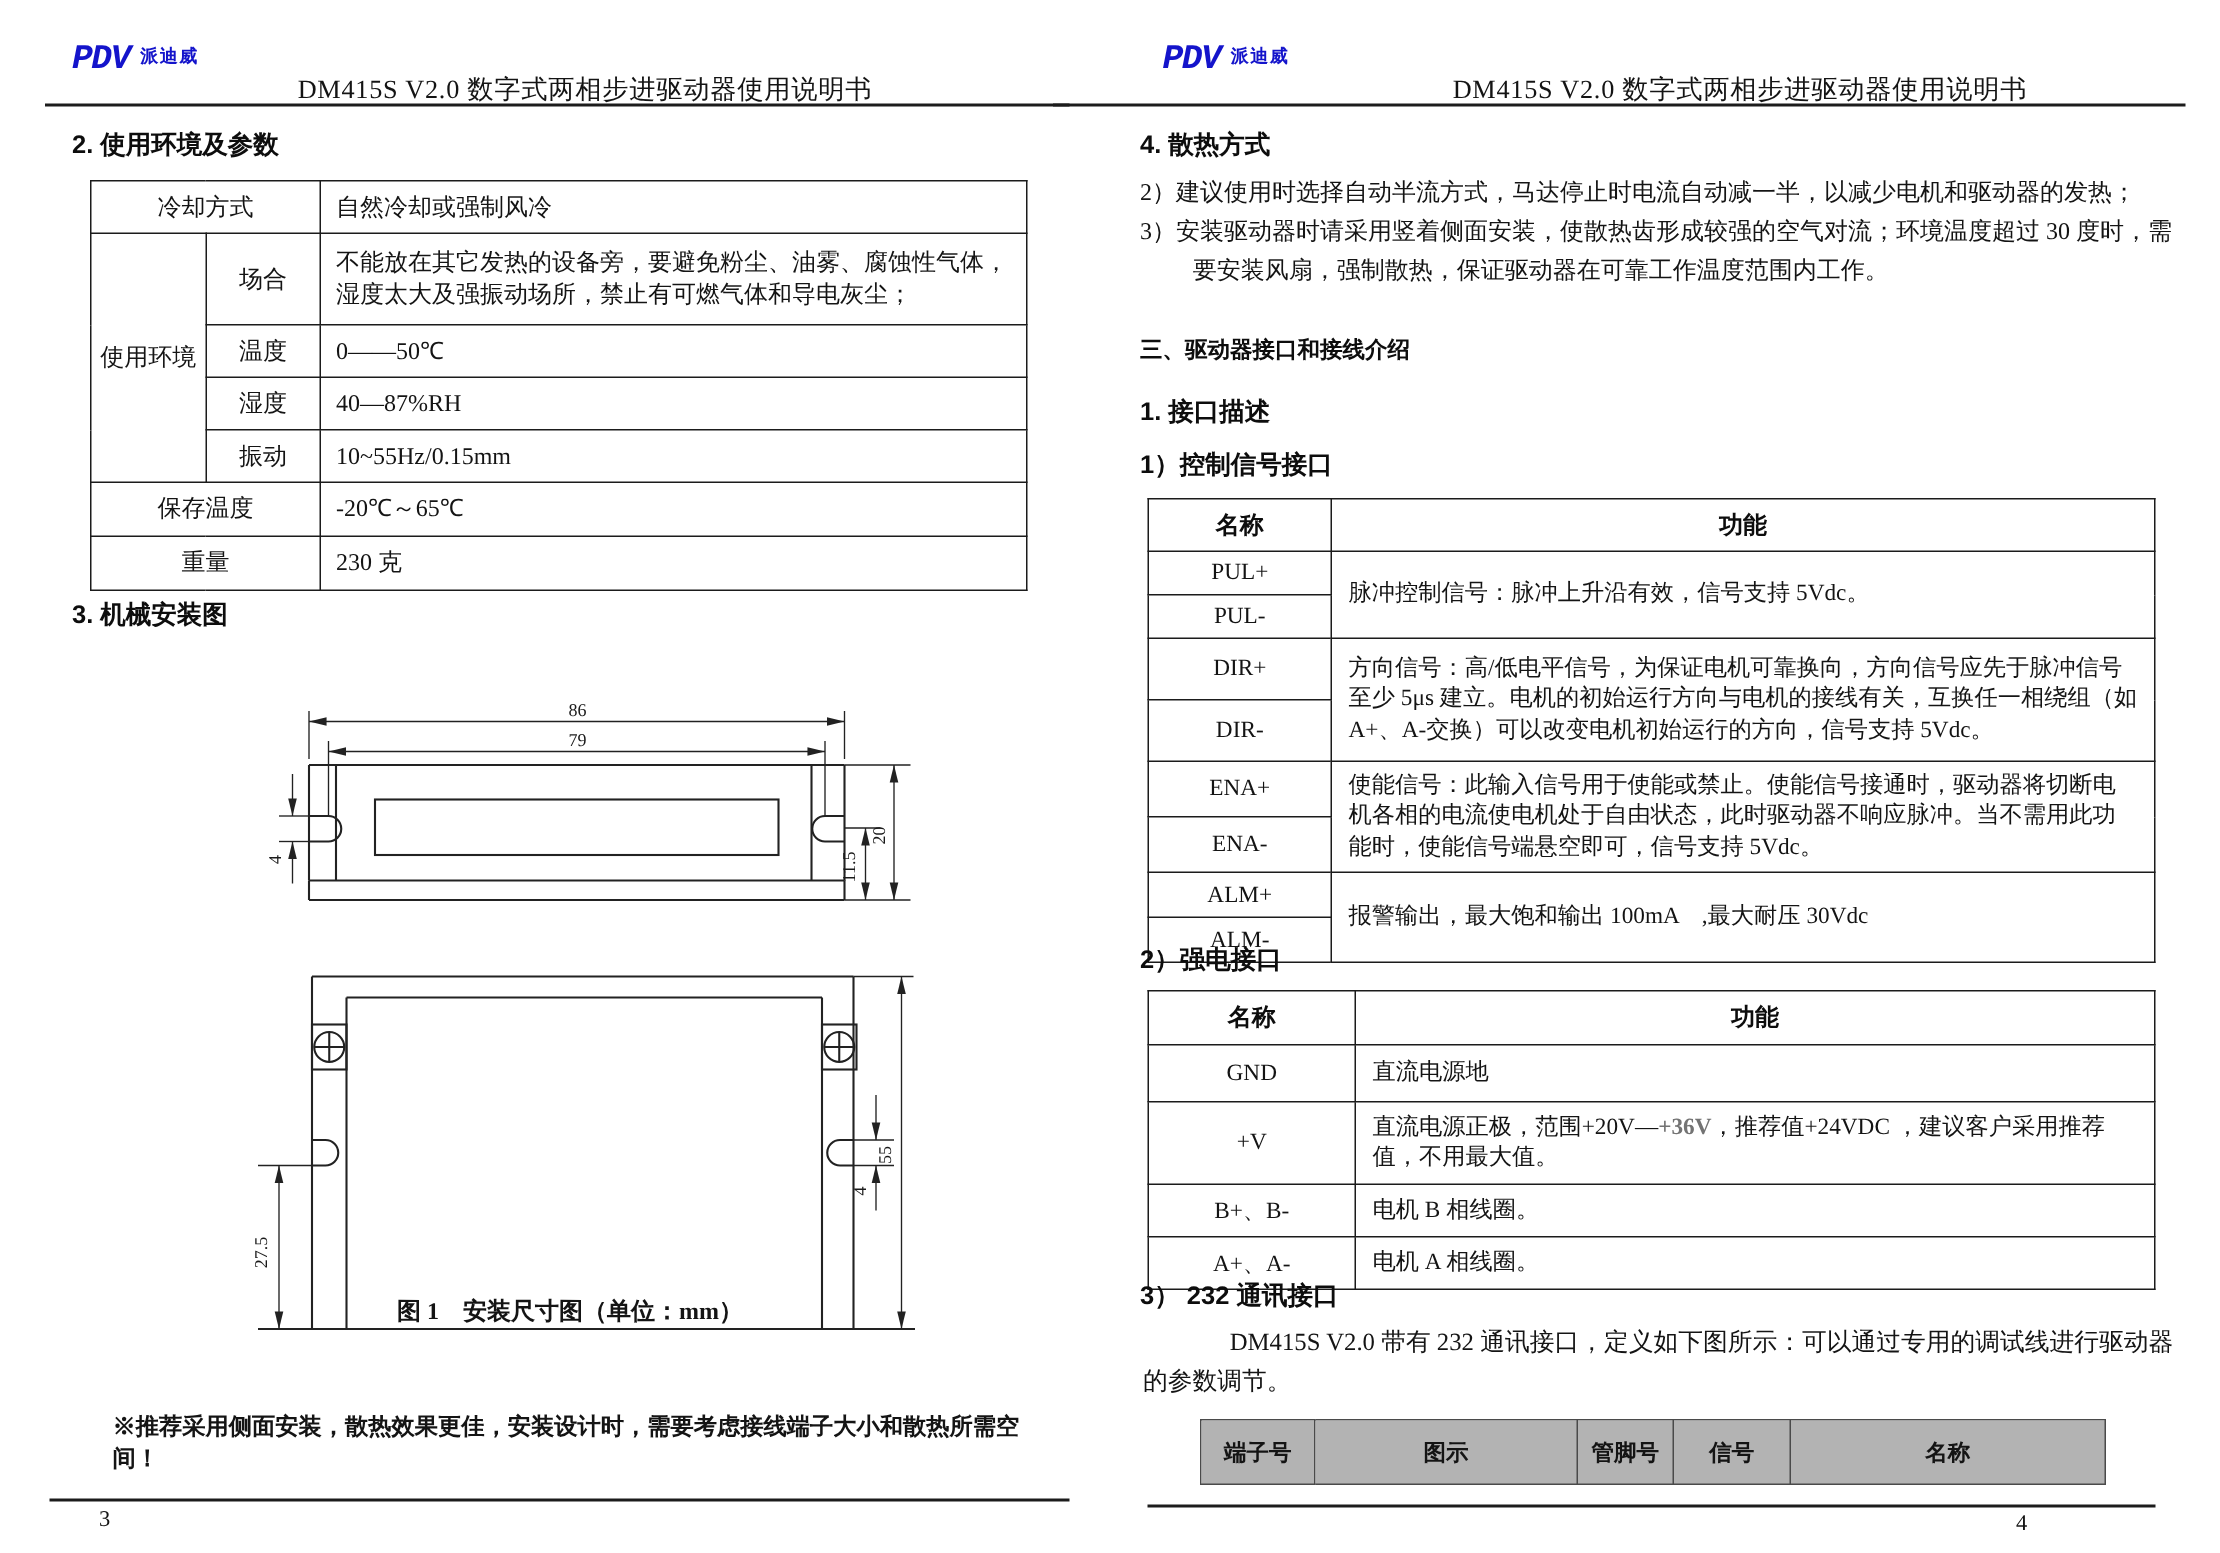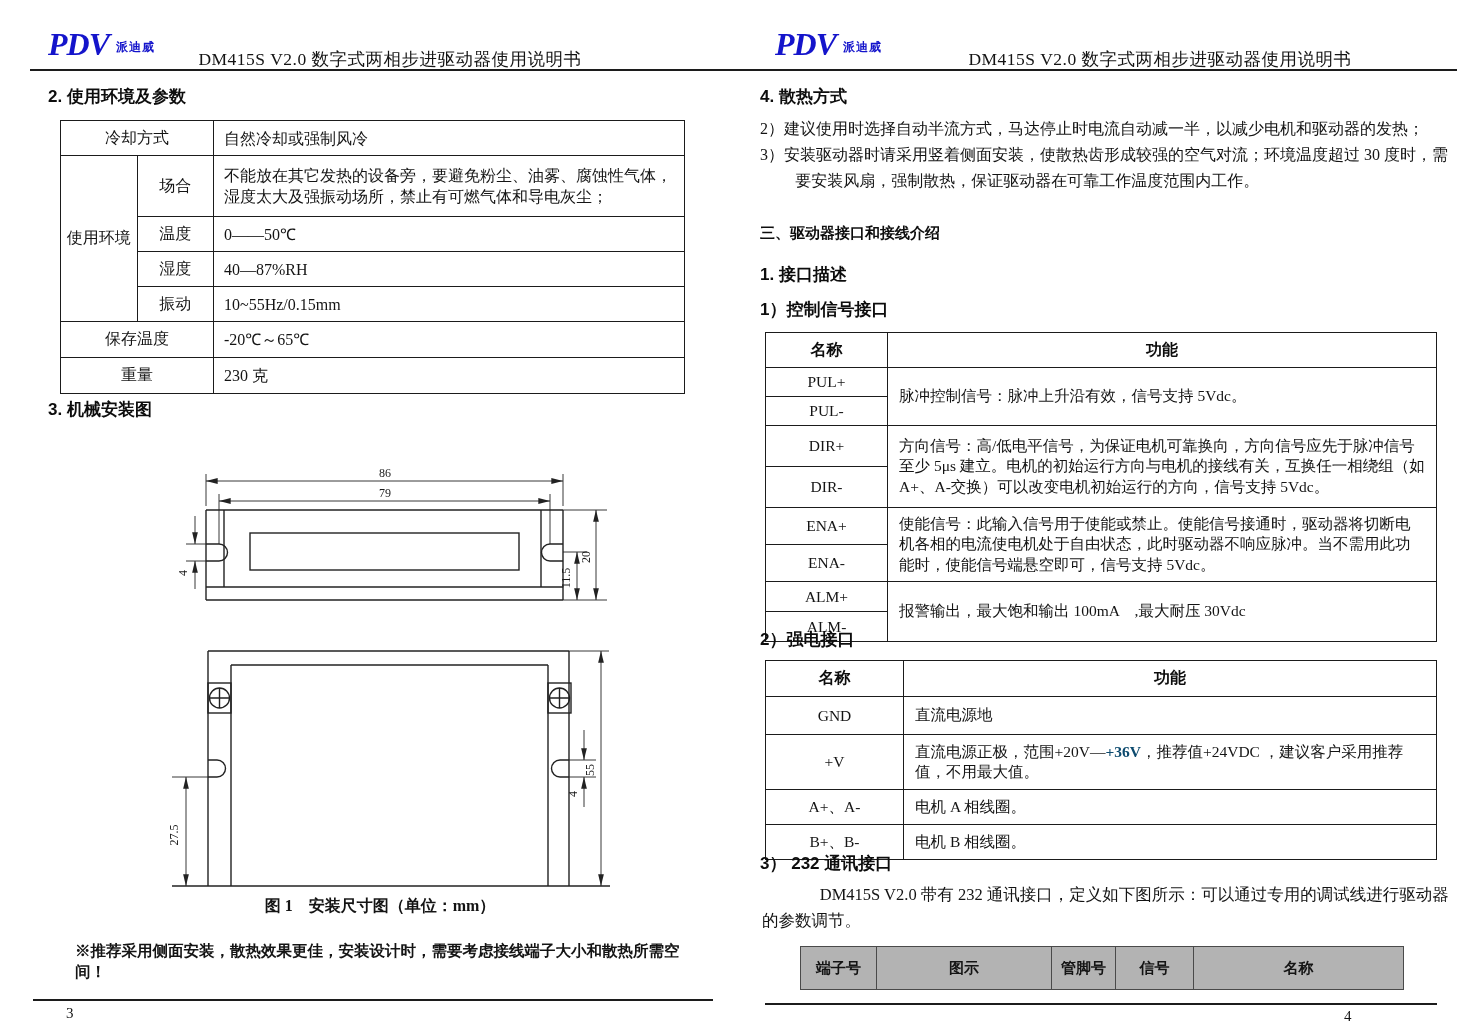--- a/index.html
+++ b/index.html
@@ -1,41 +1,41 @@
 <!DOCTYPE html>
 <html><head>
 <meta charset="utf-8">
 <style>
   html,body{margin:0;padding:0;background:#fff;}
   .sheet{position:relative;width:1480px;height:1035px;background:#ffffff;overflow:hidden;
          font-family:"Liberation Serif",serif;color:#141414;}
   .abs{position:absolute;}
-  .logo{font-family:Liberation Serif, serif;font-style:italic;font-weight:bold;
-        font-size:32px;color:#1414cb;letter-spacing:-1px;line-height:1;}
+  .logo{font-family:Liberation Mono, monospace;font-style:italic;font-weight:bold;
+        font-size:23px;color:#1414cb;letter-spacing:-1px;line-height:1;}
   .logo-cn{font-family:"Liberation Sans",sans-serif;font-style:normal;font-weight:bold;
         font-size:12px;color:#1414cb;margin-left:7px;letter-spacing:1px;vertical-align:4px;}
   .doc-title{font-size:17.5px;text-align:center;letter-spacing:0.5px;}
   .rule{background:#1c1c1c;height:2px;}
   .h-sans{font-family:"Liberation Sans",sans-serif;font-weight:bold;font-size:17px;color:#0d0d0d;}
   .h-big{font-size:15px;}
   table{border-collapse:collapse;table-layout:fixed;}
   td{border:1.6px solid #1b1b1b;font-size:16px;vertical-align:middle;overflow:hidden;}
   td.lab{text-align:center;}
   td.val{padding:2px 10px;text-align:left;line-height:21px;}
   .ctltab td{font-size:15.5px;}
   .ctltab td.name{text-align:center;}
   .ctltab td.func{padding:2px 11px;line-height:20.5px;}
   .body-text{font-size:16px;line-height:26px;}
   .hang{padding-left:2.2em;text-indent:-2.2em;}
   .note{font-weight:bold;font-size:15.5px;}
   .caption{font-weight:bold;font-size:16px;text-align:center;}
   .commtab td{background:#b3b3b3;border:1.4px solid #4a4a4a;
         font-family:"Liberation Sans",sans-serif;font-weight:bold;font-size:15px;text-align:center;}
   .pagenum{font-size:15px;}
-  .red{color:#0c4a6e;font-weight:bold;}
+  .red{color:#737373;font-weight:bold;}
   svg text{font-family:"Liberation Serif",serif;}
 </style>
 </head>
 <body>
 
 <div class="sheet">
 
   <div class="abs" style="left:48px;top:28px;">
     <span class="logo">PDV</span><span class="logo-cn">派迪威</span>
   </div>
@@ -151,21 +151,21 @@
       <text x="285" y="57">79</text>
       <text transform="rotate(-90 87 133)" x="87" y="133">4</text>
       <text transform="rotate(-90 470 138)" x="470" y="138">11.5</text>
       <text transform="rotate(-90 490 117)" x="490" y="117">20</text>
       <text transform="rotate(-90 78 395)" x="78" y="395">27.5</text>
       <text transform="rotate(-90 477 354)" x="477" y="354">4</text>
       <text transform="rotate(-90 494 330)" x="494" y="330">55</text>
     </g>
   </svg>
 
-  <div class="abs caption" style="left:100px;top:896px;width:560px;">图 1　安装尺寸图（单位：mm）</div>
+  <div class="abs caption" style="left:100px;top:864px;width:560px;">图 1　安装尺寸图（单位：mm）</div>
 
   <div class="abs note" style="left:75px;top:941px;width:620px;">※推荐采用侧面安装，散热效果更佳，安装设计时，需要考虑接线端子大小和散热所需空间！</div>
 
   <div class="abs rule" style="left:33px;top:999px;width:680px;"></div>
   <div class="abs pagenum" style="left:66px;top:1005px;">3</div>
 
   <div class="abs" style="left:775px;top:28px;">
     <span class="logo">PDV</span><span class="logo-cn">派迪威</span>
   </div>
   <div class="abs doc-title" style="left:830px;top:47px;width:660px;">DM415S V2.0 数字式两相步进驱动器使用说明书</div>
@@ -229,26 +229,26 @@
     </tr>
     <tr>
       <td class="name" style="height:35px;">GND</td>
       <td class="func">直流电源地</td>
     </tr>
     <tr>
       <td class="name" style="height:52px;">+V</td>
       <td class="func"><span>直流电源正极，范围+20V—</span><span class="red">+36V</span><span>，推荐值+24VDC ，建议客户采用推荐值，不用最大值。</span></td>
     </tr>
     <tr>
+      <td class="name" style="height:32px;">B+、B-</td>
+      <td class="func">电机 B 相线圈。</td>
+    </tr>
+    <tr>
       <td class="name" style="height:32px;">A+、A-</td>
       <td class="func">电机 A 相线圈。</td>
-    </tr>
-    <tr>
-      <td class="name" style="height:32px;">B+、B-</td>
-      <td class="func">电机 B 相线圈。</td>
     </tr>
   </tbody>
     </table>
 
   <div class="abs h-sans" style="left:760px;top:852px;">3）  232 通讯接口</div>
   <div class="abs body-text" style="left:762px;top:882px;width:690px;text-indent:3.5em;font-size:16.5px;">DM415S V2.0 带有 232 通讯接口，定义如下图所示：可以通过专用的调试线进行驱动器的参数调节。</div>
 
   <table class="abs commtab" style="left:800px;top:946px;width:588px;">
     <tbody>
         <tr>

